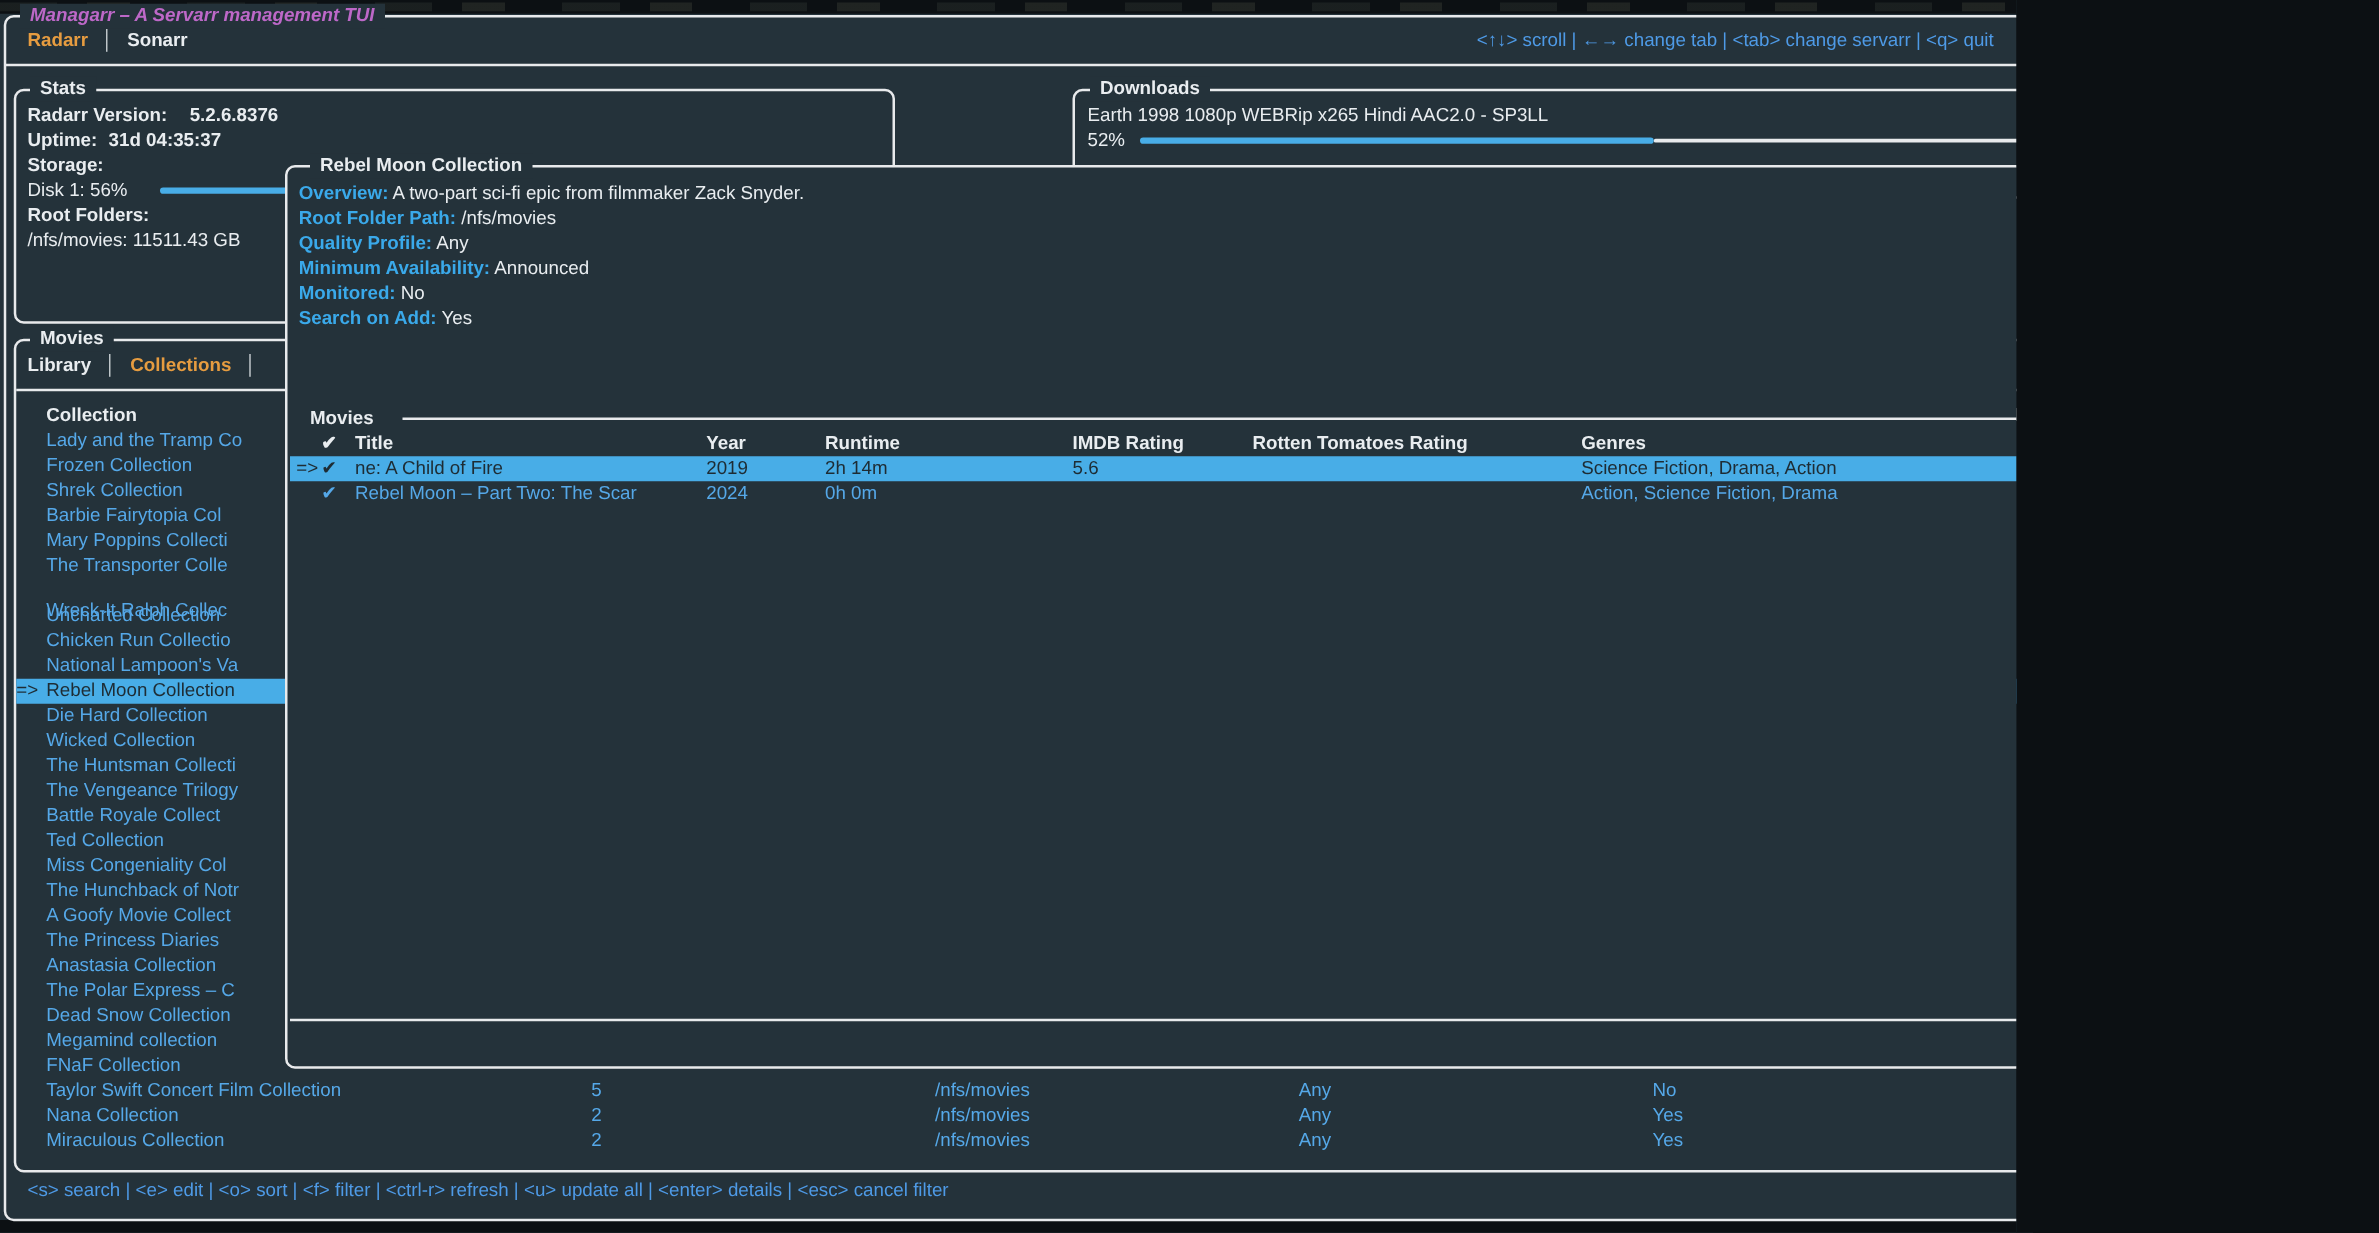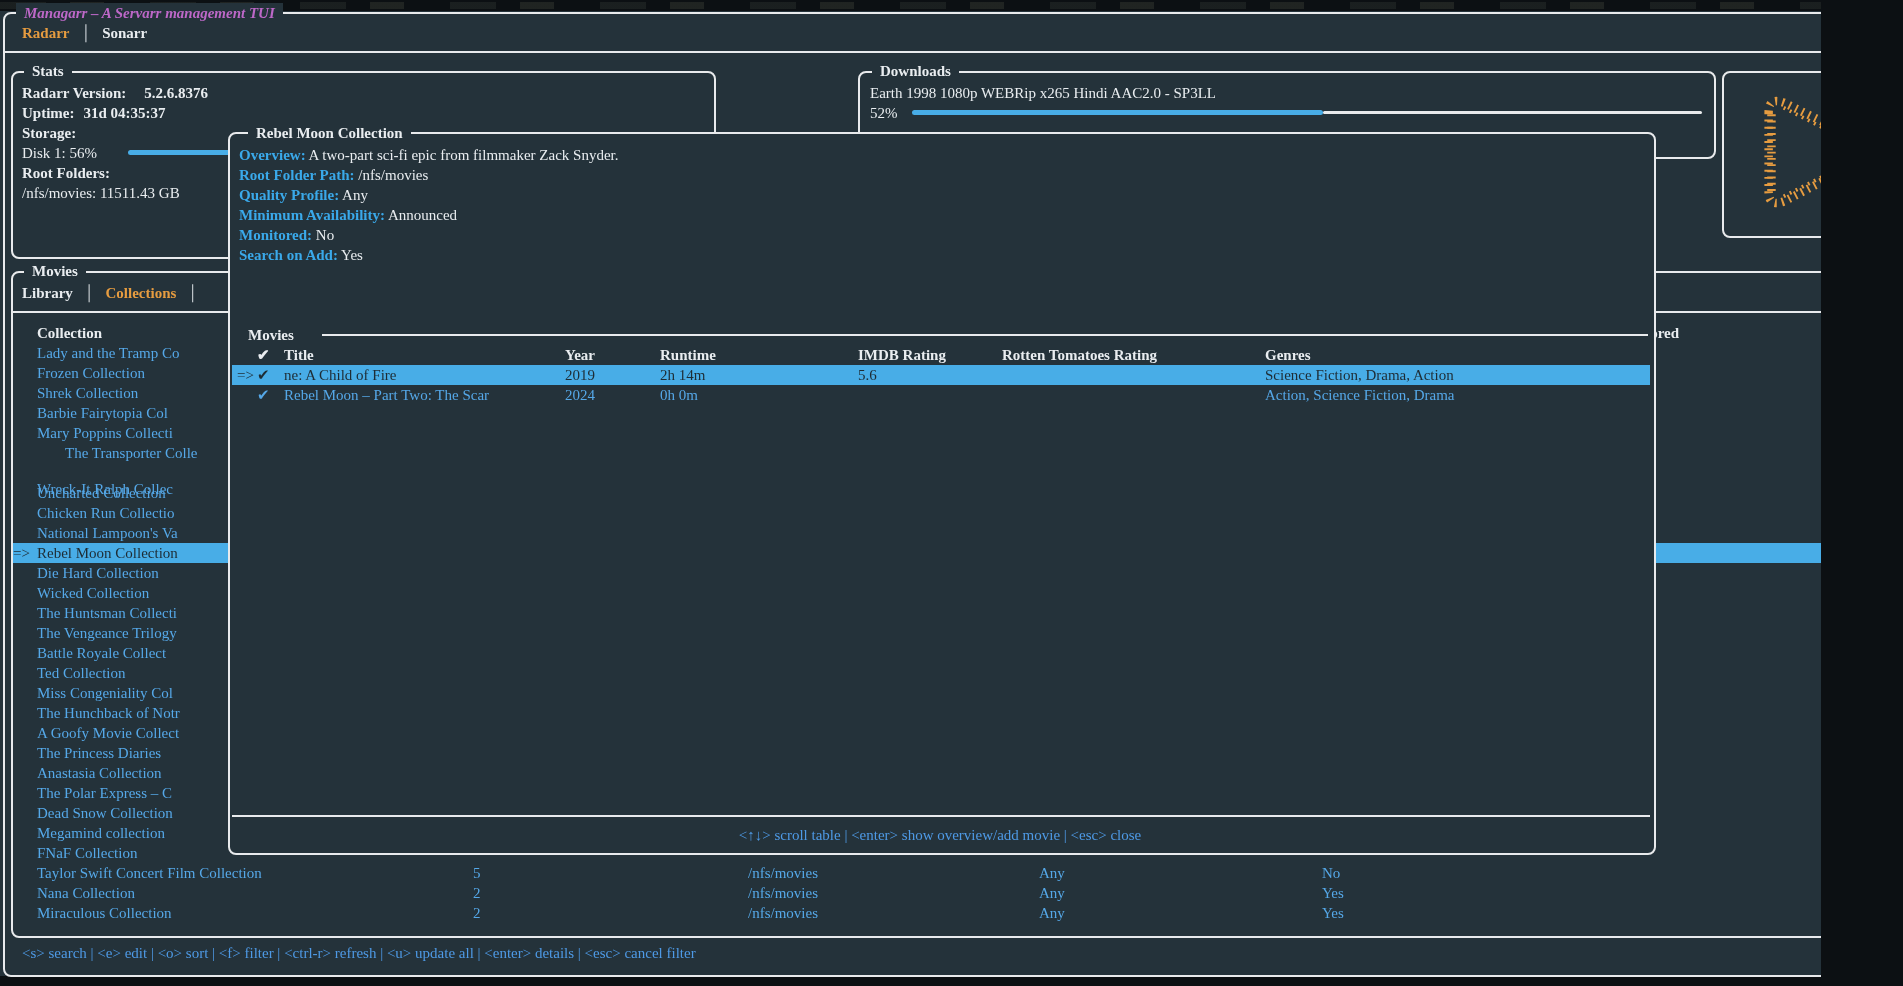--- a/index.html
+++ b/index.html
@@ -1,17 +1,17 @@
 <!DOCTYPE html>
 <html><head>
 <meta charset="utf-8">
 <style>
   html,body{margin:0;padding:0;background:#0c1013;}
-  .screen{position:relative;width:1821px;height:986px;background:#24323a;overflow:hidden;
-          font-family:Liberation Serif, serif;font-size:15px;line-height:20px;color:#e9edf0;}
+  .screen{position:relative;width:1613px;height:986px;background:#24323a;overflow:hidden;
+          font-family:Liberation Sans, sans-serif;font-size:15px;line-height:20px;color:#e9edf0;}
   .t{position:absolute;white-space:pre;}
   .b{font-weight:bold;}
   .wh{color:#e9edf0;}
   .bl{color:#4e9ae6;}
   .lb{color:#55a8e8;}
   .lab{color:#3aa9ea;font-weight:bold;}
   .or{color:#e69c40;font-weight:bold;}
   .pur{color:#bd68c8;font-weight:bold;font-style:italic;}
   .dk{color:#1e2c34;}
   .sep{color:#ccd2d6;margin:0 11px;}
@@ -38,20 +38,21 @@
 
   <div class="box" style="left:3px;top:12px;width:1894px;height:961px;"></div>
   <div class="hline" style="top:51px;left:4px;width:1894px;"></div>
   <div class="ptitle pur" style="left: 16px; top: 3px; color: rgb(189, 104, 200);">Managarr – A Servarr management TUI</div>
 
   <div class="tabsrow" id="app-tabs" style="left:22px;top:23px;">
       <span class="or" style="color: rgb(230, 156, 64);">Radarr</span>
       <span class="sep">│</span>
       <span class="wh b">Sonarr</span>
     </div>
+  <div class="t bl" style="top:23px;right:18px;">&lt;↑↓&gt; scroll | ←→ change tab | &lt;tab&gt; change servarr | &lt;q&gt; quit</div>
 
   <div class="box" style="left:11px;top:71px;width:701px;height:184px;"></div>
   <div class="ptitle" style="left:24px;top:61px;">Stats</div>
   <div class="t" style="left:22px;top:83px;"><span class="b">Radarr Version:</span><span class="b" style="margin-left:18px;">5.2.6.8376</span></div>
   <div class="t" style="left:22px;top:103px;"><span class="b">Uptime:</span><span class="b" style="margin-left:9px;">31d 04:35:37</span></div>
   <div class="t b" style="left:22px;top:123px;">Storage:</div>
   <div class="t" style="left:22px;top:143px;">Disk 1: 56%</div>
   <div class="gauge" id="disk-gauge-fill" style="left: 128px; top: 150px; height: 5px; background: rgb(72, 173, 231); width: 323px;"></div>
   <div class="gauge" id="disk-gauge-rest" style="top: 151px; height: 3px; background: rgb(232, 234, 236); left: 451px; width: 254px;"></div>
   <div class="t b" style="left:22px;top:163px;">Root Folders:</div>
@@ -94,21 +95,21 @@
       <div style="position: absolute; left: 0px; top: 383px; width: 1903px; height: 20px;">
         <div class="t lb" style="left: 37px; top: 0px;">Shrek Collection</div>
       </div>
       <div style="position: absolute; left: 0px; top: 403px; width: 1903px; height: 20px;">
         <div class="t lb" style="left: 37px; top: 0px;">Barbie Fairytopia Col</div>
       </div>
       <div style="position: absolute; left: 0px; top: 423px; width: 1903px; height: 20px;">
         <div class="t lb" style="left: 37px; top: 0px;">Mary Poppins Collecti</div>
       </div>
       <div style="position: absolute; left: 0px; top: 443px; width: 1903px; height: 20px;">
-        <div class="t lb" style="left: 37px; top: 0px; margin-left: 28px;">The Transporter Colle</div>
+        <div class="t lb" style="left: 37px; top: 0px;">The Transporter Colle</div>
       </div>
       <div style="position: absolute; left: 0px; top: 463px; width: 1903px; height: 20px;">
         <div class="t lb" style="left: 37px; top: 16px;">Wreck-It Ralph Collec</div>
       </div>
       <div style="position: absolute; left: 0px; top: 483px; width: 1903px; height: 20px;">
         <div class="t lb" style="left: 37px; top: 0px;">Uncharted Collection</div>
       </div>
       <div style="position: absolute; left: 0px; top: 503px; width: 1903px; height: 20px;">
         <div class="t lb" style="left: 37px; top: 0px;">Chicken Run Collectio</div>
       </div>
@@ -224,16 +225,15 @@
         </div>
         <div style="position: absolute; left: 0px; top: 251px; width: 1420px; height: 20px;">
           <div class="t lb" style="left: 27px; top: 0px;">✔</div>
           <div class="t lb" style="left: 54px; top: 0px;">Rebel Moon – Part Two: The Scar</div>
           <div class="t lb" style="left: 335px; top: 0px;">2024</div>
           <div class="t lb" style="left: 430px; top: 0px;">0h 0m</div>
           <div class="t lb" style="left: 1035px; top: 0px;">Action, Science Fiction, Drama</div>
         </div>
       </div>
     <div class="hline" style="top:681px;left:2px;width:1418px;"></div>
-    <div class="t bl" style="top:691px;left:0;width:1420px;text-align:center;">&lt;↑↓&gt; scroll table | &lt;enter&gt; show overview/add movie | &lt;esc&gt; close</div>
   </div>
 
 </div>
 
 </body></html>

